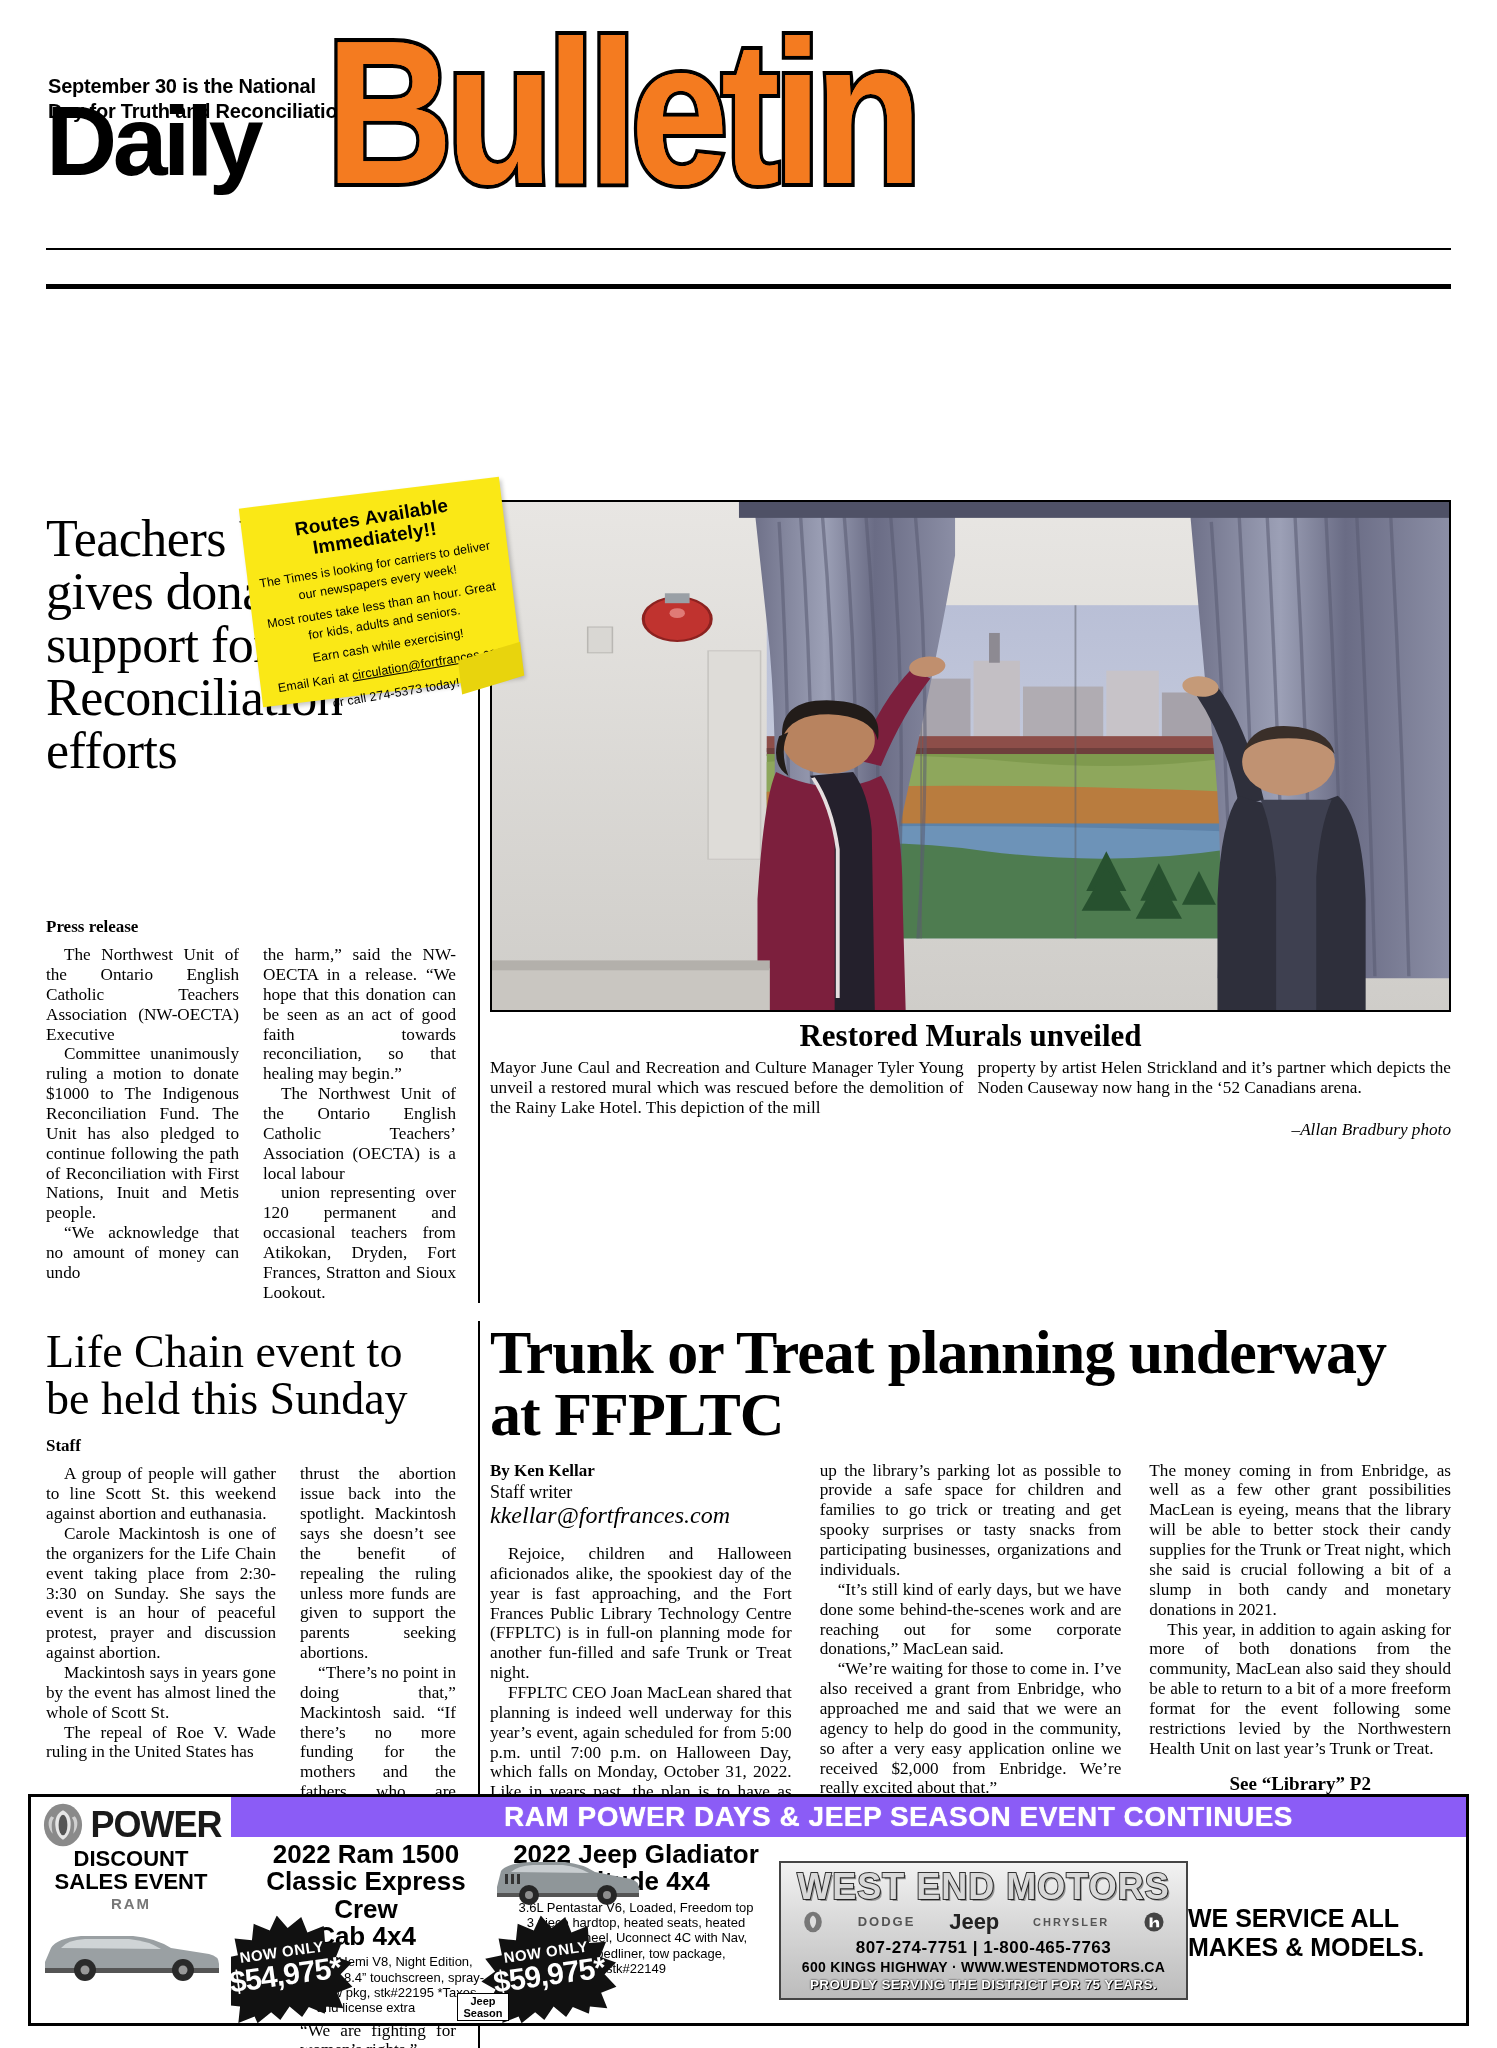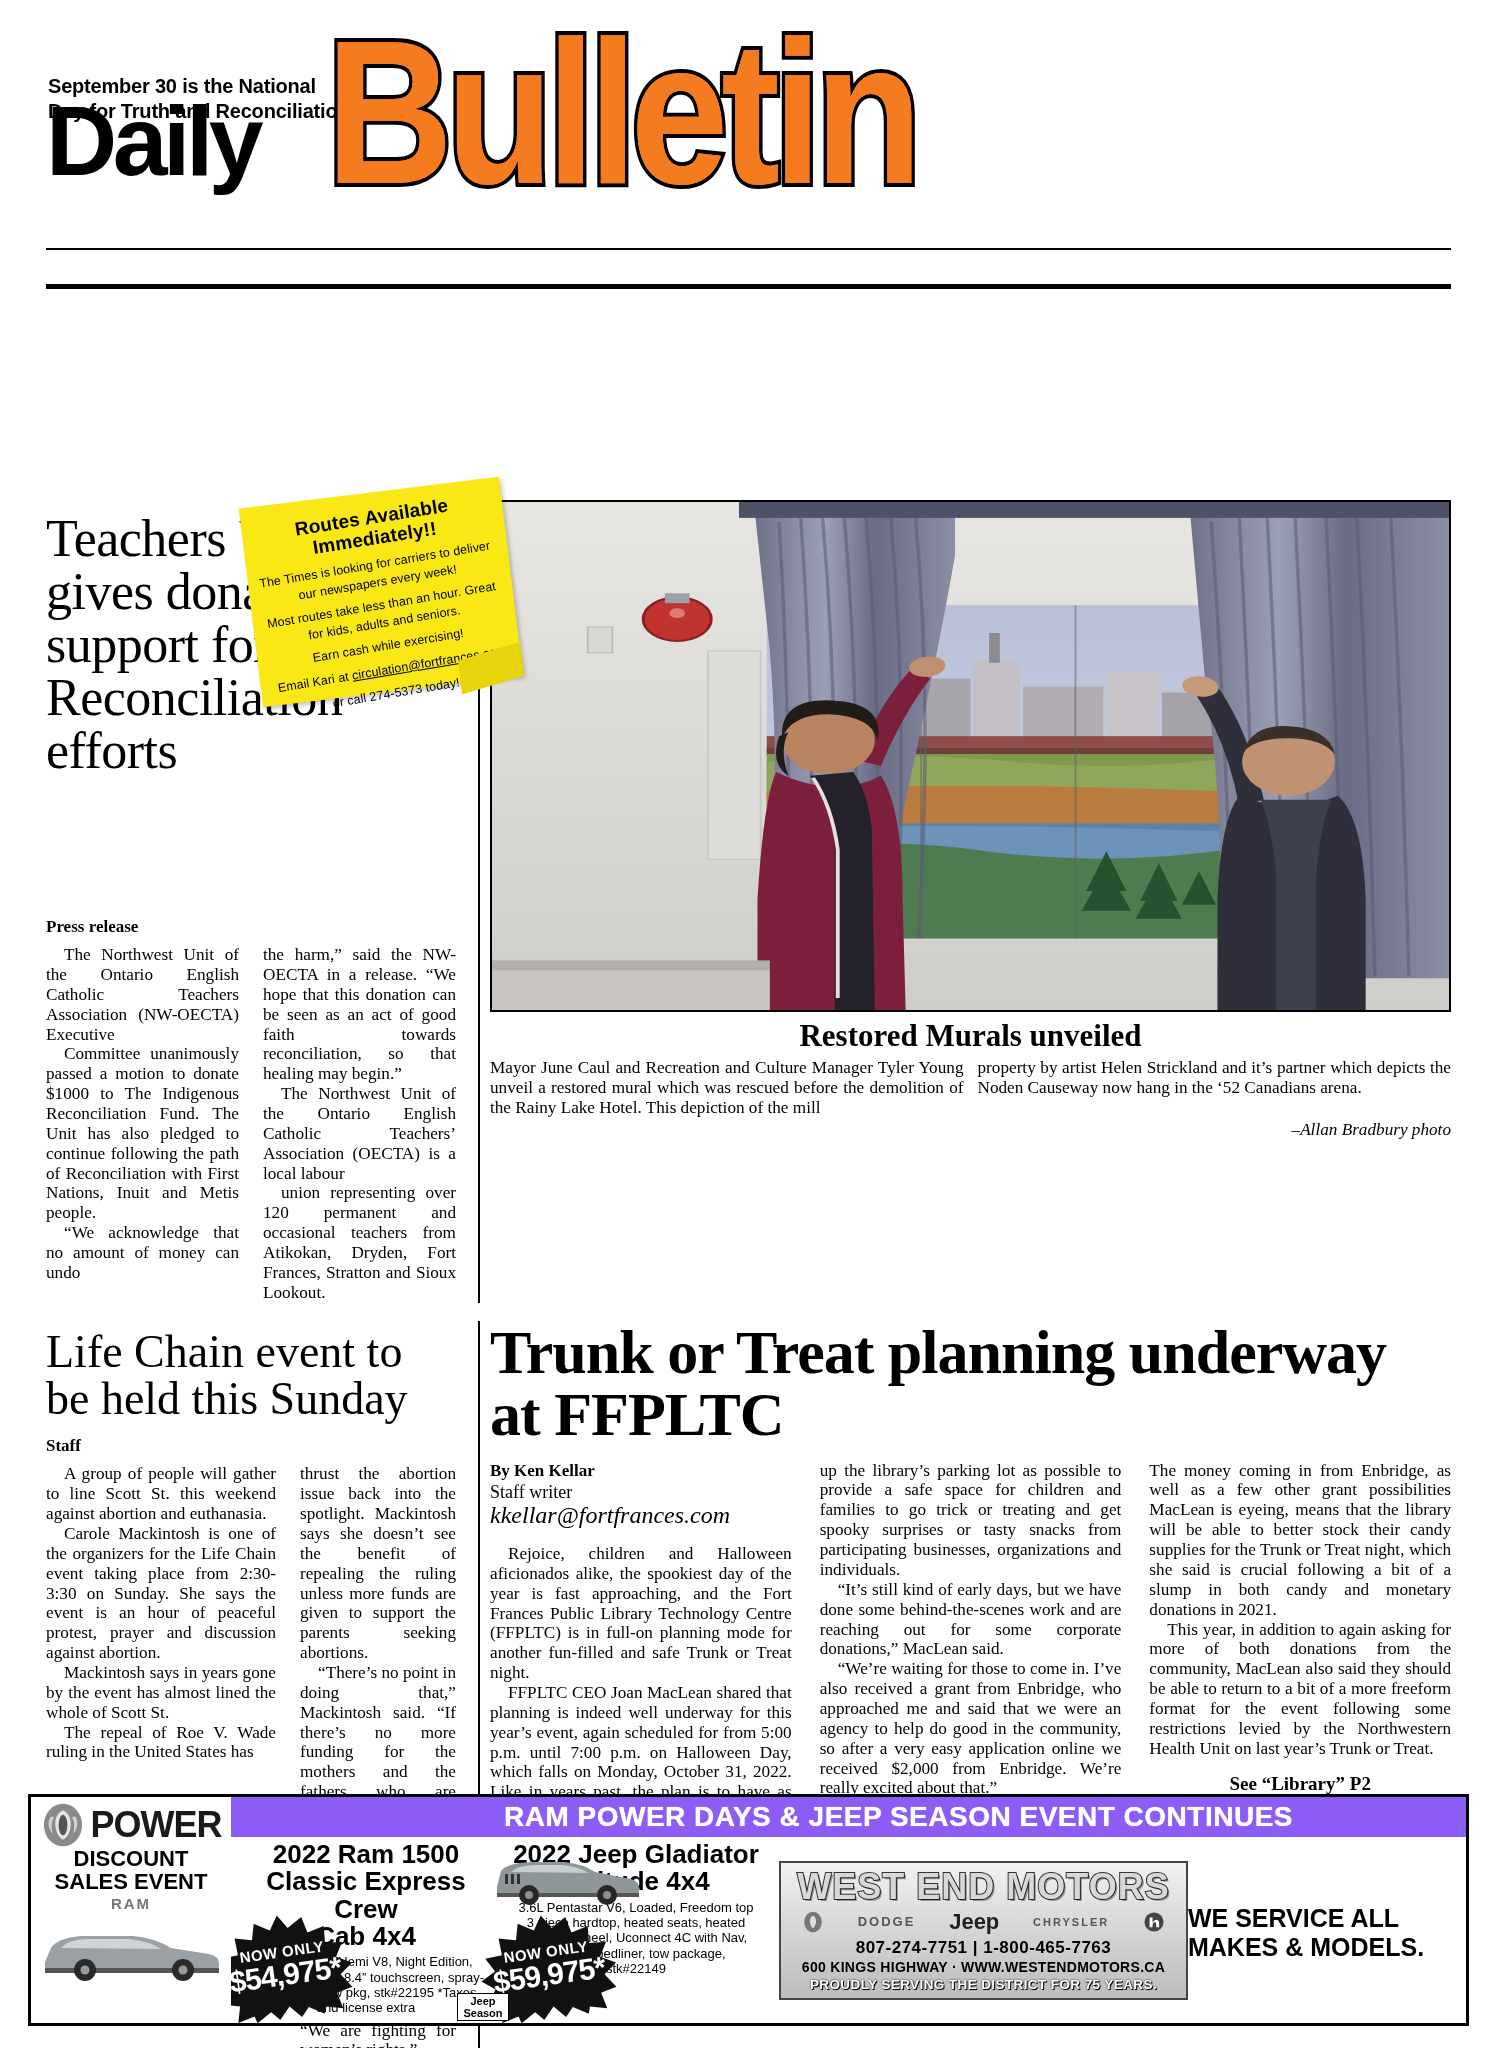--- a/index.html
+++ b/index.html
@@ -287,21 +287,21 @@
       <div class="col-left">
         <h1 class="headline">Teachers Union gives donation, support for Reconciliation efforts</h1>
 
         <div style="height:140px"></div>
 
         <div class="byline">Press release</div>
 
         <div class="cols2">
           <div class="tcol">
             <p class="body">The Northwest Unit of the Ontario English Catholic Teachers Association (NW-OECTA) Executive</p>
-            <p class="body">Committee unanimously passed a motion to donate $1000 to The Indigenous Reconciliation Fund. The Unit has also pledged to continue following the path of Reconciliation with First Nations, Inuit and Metis people.</p>
+            <p class="body">Committee unanimously ruling a motion to donate $1000 to The Indigenous Reconciliation Fund. The Unit has also pledged to continue following the path of Reconciliation with First Nations, Inuit and Metis people.</p>
             <p class="body">“We acknowledge that no amount of money can undo</p>
           </div>
           <div class="tcol sep">
             <p class="body noind">the harm,” said the NW-OECTA in a release. “We hope that this donation can be seen as an act of good faith towards reconciliation, so that healing may begin.”</p>
             <p class="body">The Northwest Unit of the Ontario English Catholic Teachers’ Association (OECTA) is a local labour</p>
             <p class="body">union representing over 120 permanent and occasional teachers from Atikokan, Dryden, Fort Frances, Stratton and Sioux Lookout.</p>
           </div>
         </div>
 
         <div class="sticky">

